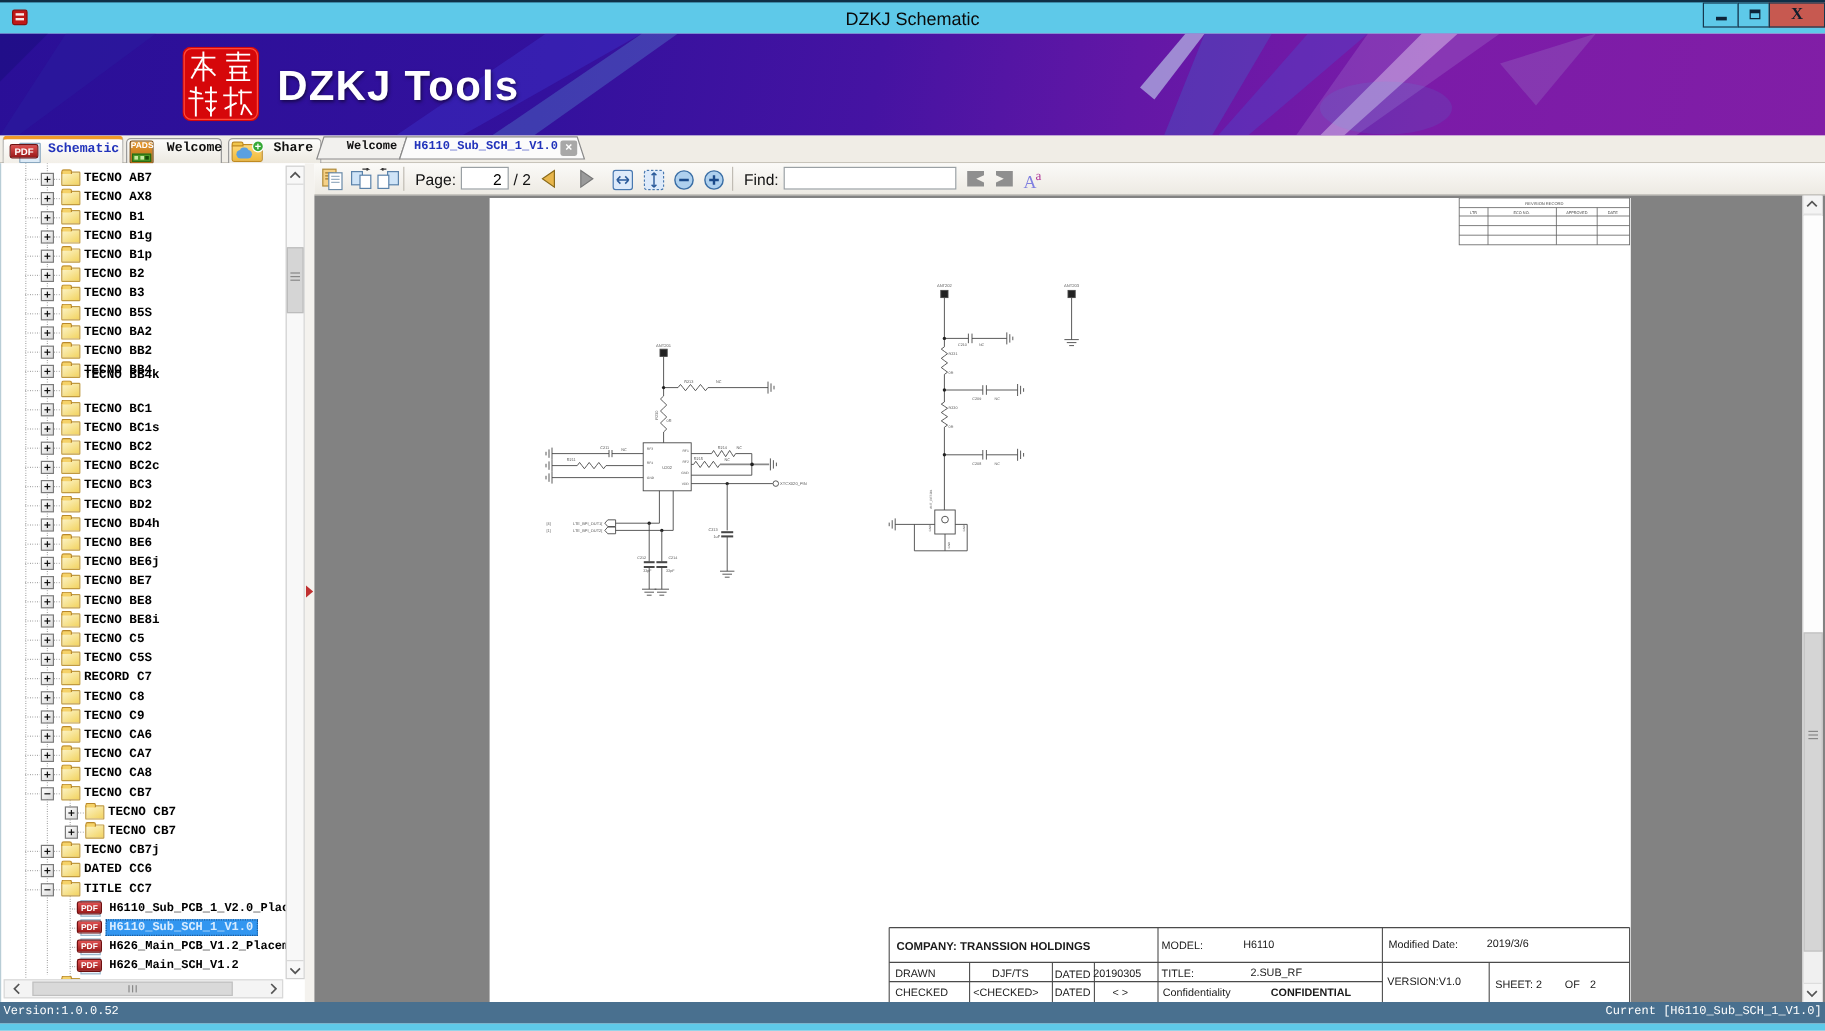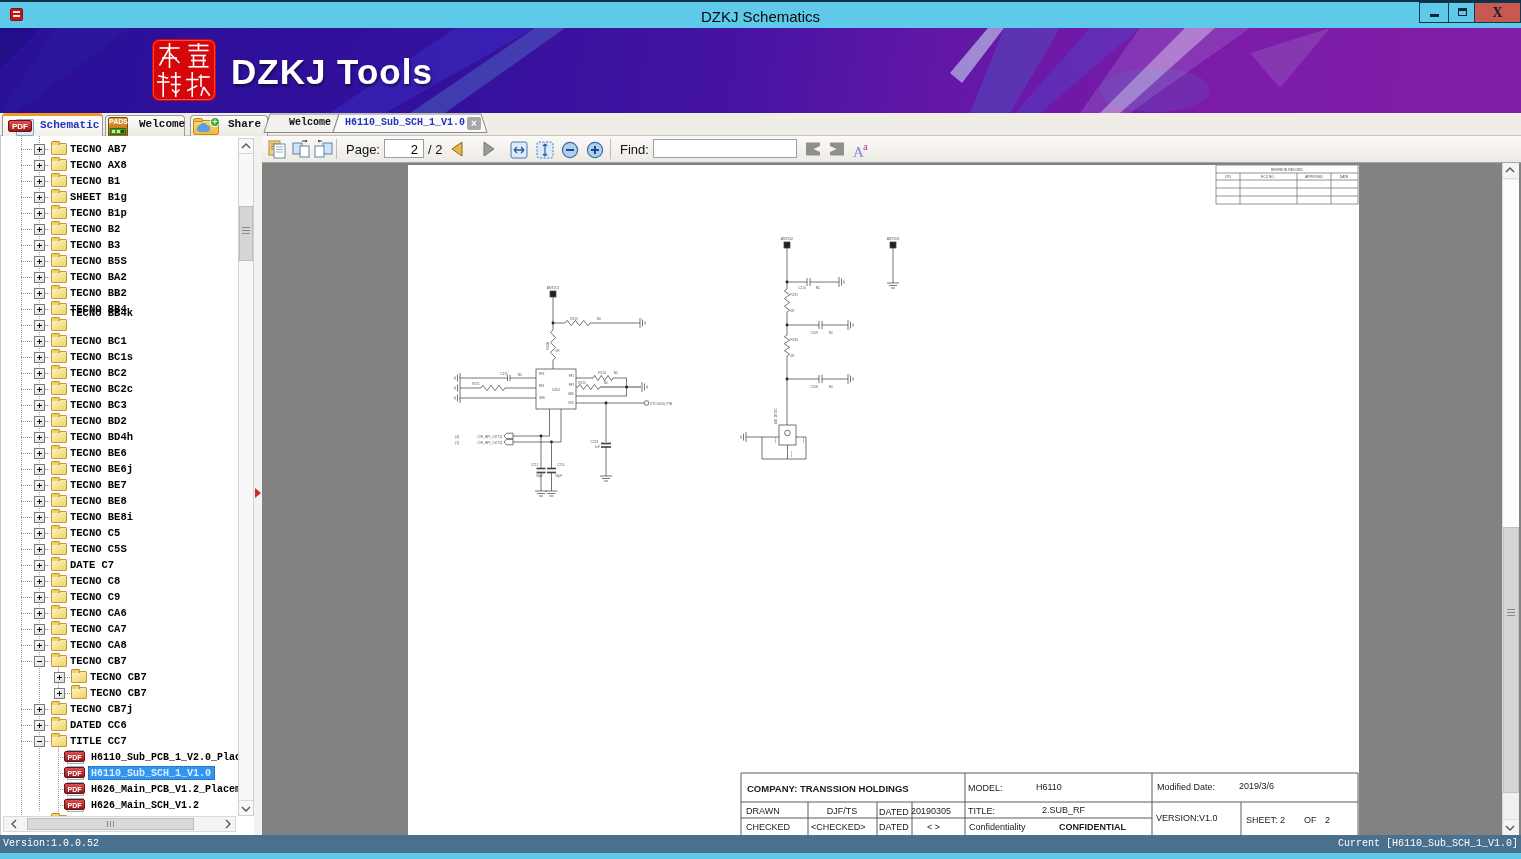--- a/index.html
+++ b/index.html
@@ -58,21 +58,21 @@
 #statusbar { position:absolute; left:0; top:835px; width:1521px; height:18px; background:#49708f;
   color:#fff; font-family:"Liberation Mono",monospace; font-size:10px; line-height:18px; }
 #bottomstrip { position:absolute; left:0; top:853px; width:1521px; height:6px; background:#5ec9e9; }
 </style></head><body>
 
 <div id="titlebar">
   <div id="ticon">
       <div style="position:absolute;left:2px;top:2px;width:7px;height:2px;background:#fff;opacity:.9"></div>
   <div style="position:absolute;left:2px;top:6px;width:7px;height:2px;background:#fff;opacity:.9"></div>
     </div>
-  <div class="title">DZKJ Schematics</div>
+  <div class="title">DZKJ Schematic</div>
   <div class="wbtn" style="left:1419px;width:30px;background:#5ec9e9">
     <div style="position:absolute;left:10px;top:11px;width:9px;height:3px;background:#0d2438"></div>
     </div>
   <div class="wbtn" style="left:1448px;width:27px;background:#5ec9e9">
     <div style="position:absolute;left:9px;top:5px;width:9px;height:8px;border:1.5px solid #0d2438;border-top-width:3px"></div>
     </div>
   <div class="wbtn" style="left:1474px;width:47px;background:#c75950">
     <div style="position:absolute;left:0;right:0;top:2px;text-align:center;color:#101e2c;font-weight:bold;font-size:14px;font-family:'Liberation Serif'">X</div>
     </div>
 </div>
@@ -186,21 +186,21 @@
     <div class="tlab" style="left:69px;top:22px">TECNO AX8</div>
     <div class="hdot" style="left:20px;top:45px;width:12px"></div>
     <div class="hdot" style="left:44px;top:45px;width:6px"></div>
     <div class="pm plus" style="left:33px;top:39.5px"></div>
     <div class="folder" style="left:50px;top:39px"></div>
     <div class="tlab" style="left:69px;top:38px">TECNO B1</div>
     <div class="hdot" style="left:20px;top:61px;width:12px"></div>
     <div class="hdot" style="left:44px;top:61px;width:6px"></div>
     <div class="pm plus" style="left:33px;top:55.5px"></div>
     <div class="folder" style="left:50px;top:55px"></div>
-    <div class="tlab" style="left:69px;top:54px">SHEET B1g</div>
+    <div class="tlab" style="left:69px;top:54px">TECNO B1g</div>
     <div class="hdot" style="left:20px;top:77px;width:12px"></div>
     <div class="hdot" style="left:44px;top:77px;width:6px"></div>
     <div class="pm plus" style="left:33px;top:71.5px"></div>
     <div class="folder" style="left:50px;top:71px"></div>
     <div class="tlab" style="left:69px;top:70px">TECNO B1p</div>
     <div class="hdot" style="left:20px;top:93px;width:12px"></div>
     <div class="hdot" style="left:44px;top:93px;width:6px"></div>
     <div class="pm plus" style="left:33px;top:87.5px"></div>
     <div class="folder" style="left:50px;top:87px"></div>
     <div class="tlab" style="left:69px;top:86px">TECNO B2</div>
@@ -301,21 +301,21 @@
     <div class="tlab" style="left:69px;top:390px">TECNO C5</div>
     <div class="hdot" style="left:20px;top:413px;width:12px"></div>
     <div class="hdot" style="left:44px;top:413px;width:6px"></div>
     <div class="pm plus" style="left:33px;top:407.5px"></div>
     <div class="folder" style="left:50px;top:407px"></div>
     <div class="tlab" style="left:69px;top:406px">TECNO C5S</div>
     <div class="hdot" style="left:20px;top:429px;width:12px"></div>
     <div class="hdot" style="left:44px;top:429px;width:6px"></div>
     <div class="pm plus" style="left:33px;top:423.5px"></div>
     <div class="folder" style="left:50px;top:423px"></div>
-    <div class="tlab" style="left:69px;top:422px">DATE C7</div>
+    <div class="tlab" style="left:69px;top:422px">RECORD C7</div>
     <div class="hdot" style="left:20px;top:445px;width:12px"></div>
     <div class="hdot" style="left:44px;top:445px;width:6px"></div>
     <div class="pm plus" style="left:33px;top:439.5px"></div>
     <div class="folder" style="left:50px;top:439px"></div>
     <div class="tlab" style="left:69px;top:438px">TECNO C8</div>
     <div class="hdot" style="left:20px;top:461px;width:12px"></div>
     <div class="hdot" style="left:44px;top:461px;width:6px"></div>
     <div class="pm plus" style="left:33px;top:455.5px"></div>
     <div class="folder" style="left:50px;top:455px"></div>
     <div class="tlab" style="left:69px;top:454px">TECNO C9</div>

